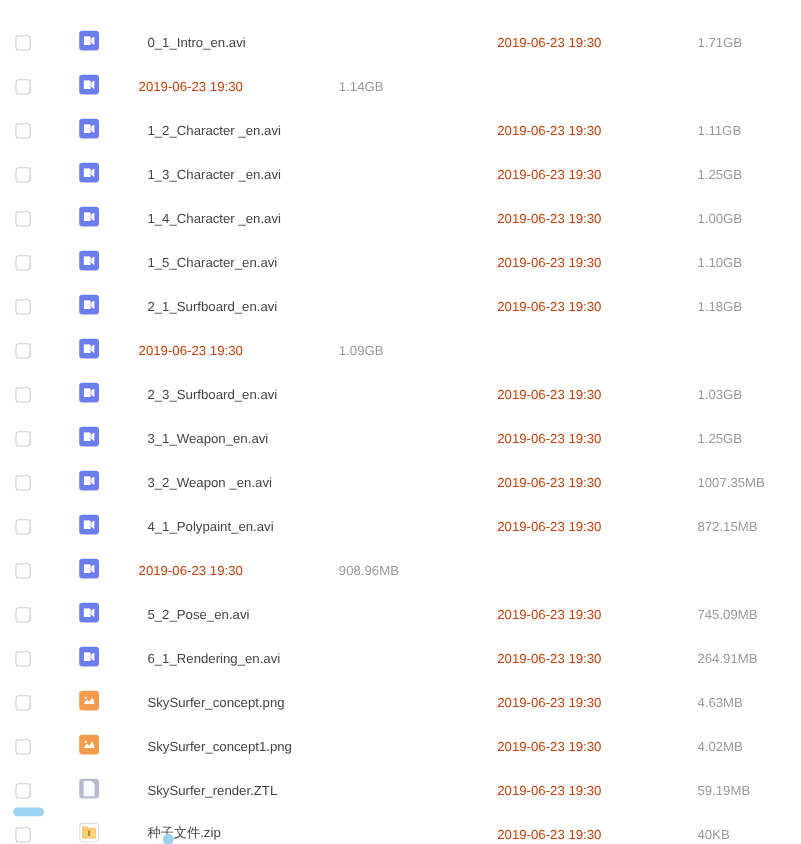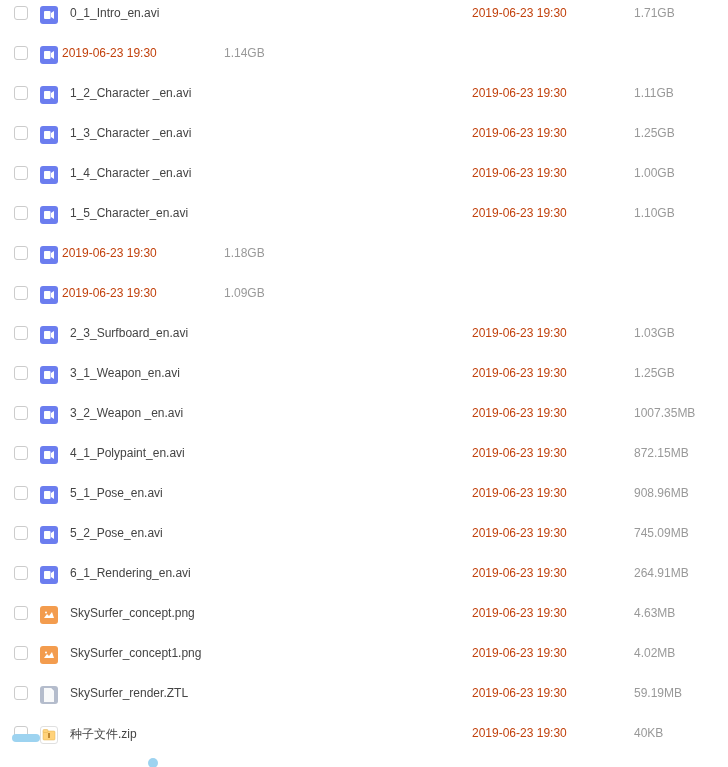--- a/index.html
+++ b/index.html
@@ -8,23 +8,24 @@
   font-size: 12px;
   background: #ffffff;
   width: 728px;
   color: #333333;
 }
 .file-list {
   padding: 6px 0;
 }
 .file-row {
   display: flex;
-  align-items: flex-start;
+  align-items: flex-end;
   height: 40px;
   padding: 0 14px;
+  gap: 32px;
 }
 .checkbox-cell {
   width: 22px;
   display: flex;
   align-items: center;
 }
 .checkbox {
   width: 14px;
   height: 14px;
   border: 1px solid #cccccc;
@@ -69,21 +70,20 @@
 }
 .date-cell {
   width: 150px;
   color: #c2410c;
   font-size: 12px;
 }
 .size-cell {
   width: 80px;
   color: #999999;
   font-size: 12px;
-  margin-left: 12px;
 }
 .sel-indicator {
   position: absolute;
   bottom: 30px;
   left: 12px;
   width: 28px;
   height: 8px;
   background: #9dd3f0;
   border-radius: 4px;
 }
@@ -203,20 +203,21 @@
           <div class="checkbox"></div>
         </div>
         <div class="icon-cell">
           <div class="file-icon video">
             <svg width="10" height="8" viewBox="0 0 10 8">
               <rect x="0" y="0" width="6.5" height="8" rx="1" fill="white"></rect>
               <path d="M7 2 L10 0 L10 8 L7 6 Z" fill="white"></path>
             </svg>
           </div>
         </div>
+        <div class="name-cell">2_1_Surfboard_en.avi</div>
         <div class="date-cell">2019-06-23 19:30</div>
         <div class="size-cell">1.18GB</div>
       </div>
       <div class="file-row">
         <div class="checkbox-cell">
           <div class="checkbox"></div>
         </div>
         <div class="icon-cell">
           <div class="file-icon video">
             <svg width="10" height="8" viewBox="0 0 10 8">
@@ -297,21 +298,20 @@
           <div class="checkbox"></div>
         </div>
         <div class="icon-cell">
           <div class="file-icon video">
             <svg width="10" height="8" viewBox="0 0 10 8">
               <rect x="0" y="0" width="6.5" height="8" rx="1" fill="white"></rect>
               <path d="M7 2 L10 0 L10 8 L7 6 Z" fill="white"></path>
             </svg>
           </div>
         </div>
-        <div class="name-cell">5_1_Pose_en.avi</div>
         <div class="date-cell">2019-06-23 19:30</div>
         <div class="size-cell">908.96MB</div>
       </div>
       <div class="file-row">
         <div class="checkbox-cell">
           <div class="checkbox"></div>
         </div>
         <div class="icon-cell">
           <div class="file-icon video">
             <svg width="10" height="8" viewBox="0 0 10 8">

